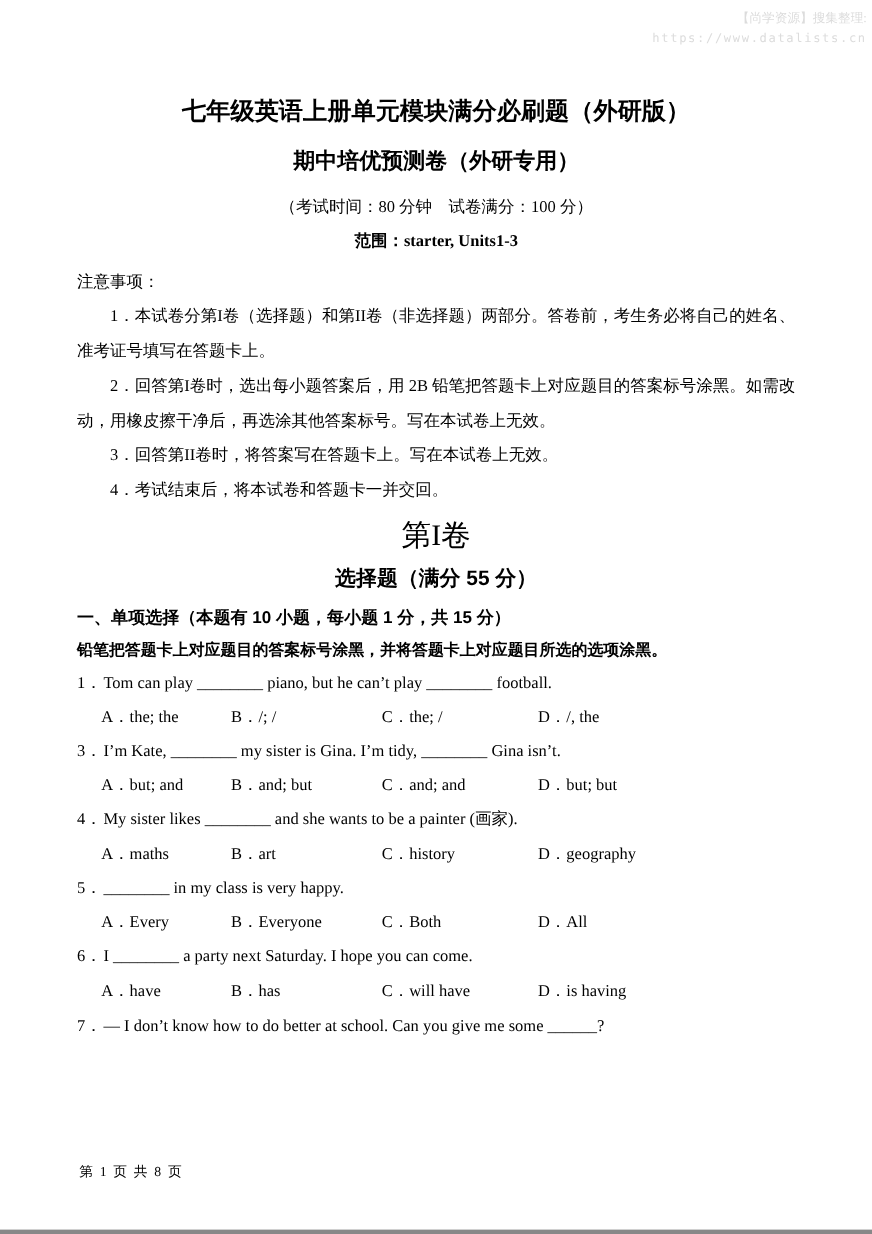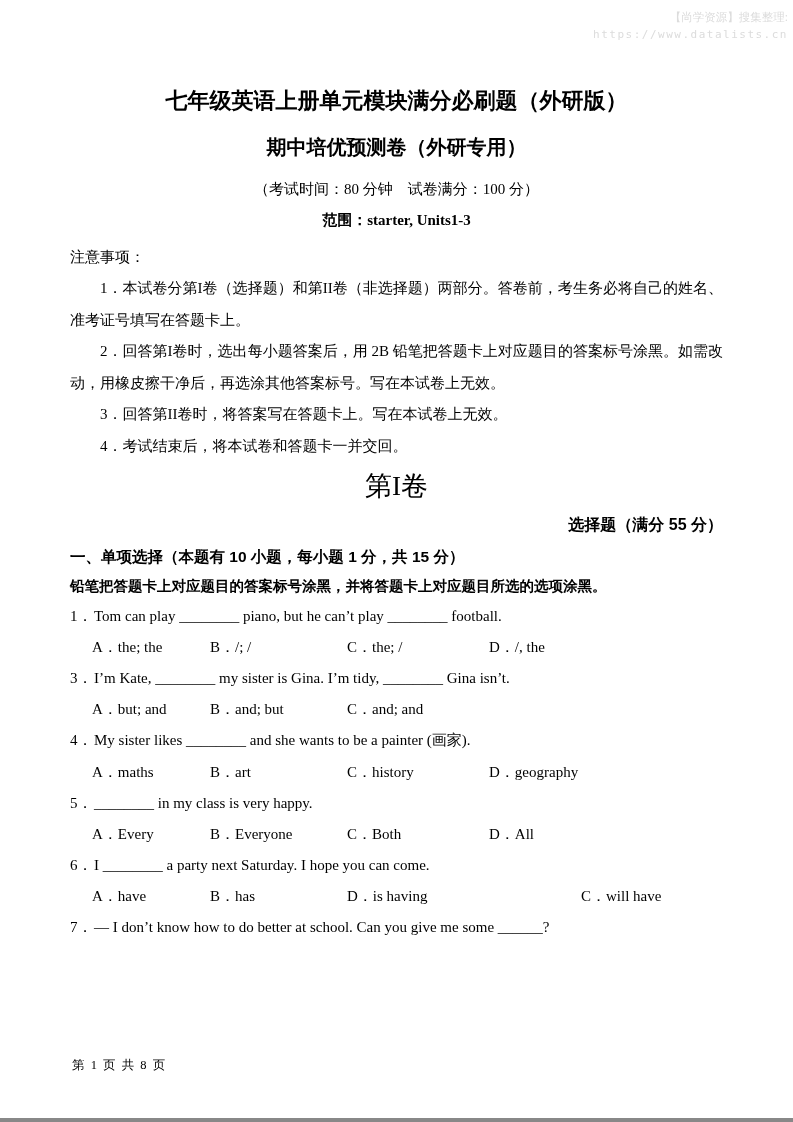--- a/index.html
+++ b/index.html
@@ -41,21 +41,21 @@
   .scope{margin:7px 0 0 0;text-align:center;font-size:15px;line-height:1.6;}
   .scope .scope-label{font-family:"Liberation Sans","DejaVu Sans",sans-serif;font-weight:bold;}
   .scope .scope-value{font-weight:bold;}
   
   .notice{margin-top:10px;}
   .notice-heading{margin:0;line-height:2.1;}
   .notice-item{margin:0;text-indent:2em;text-align:justify;line-height:2.1;}
   
   .volume-title{margin:6px 0 0 0;text-align:center;font-size:27px;font-weight:normal;line-height:1.4;}
   .section-subtitle{
-    margin:5px 0 0 0;text-align:right;font-size:16px;
+    margin:5px 0 0 0;text-align:center;font-size:19px;
     font-family:"Liberation Sans","DejaVu Sans",sans-serif;font-weight:bold;line-height:1.7;
   }
   .part-title{
     margin:4px 0 0 0;font-size:15.5px;
     font-family:"Liberation Sans","DejaVu Sans",sans-serif;font-weight:bold;line-height:1.9;
   }
   .part-instruction{
     margin:0;font-size:14.5px;
     font-family:"Liberation Sans","DejaVu Sans",sans-serif;font-weight:bold;line-height:2.0;
   }
@@ -121,20 +121,21 @@
         </div>
   </div>
 
 
   <div class="question">
     <p class="q-line"><span class="q-num">3．</span><span>I’m Kate, ________ my sister is Gina. I’m tidy, ________ Gina isn’t.</span></p>
     <div class="option-row">
           <span class="opt c0">A．but; and</span>
           <span class="opt c1">B．and; but</span>
           <span class="opt c2">C．and; and</span>
+          <span class="opt c3">D．but; but</span>
         </div>
   </div>
 
   <div class="question">
     <p class="q-line"><span class="q-num">4．</span><span>My sister likes ________ and she wants to be a painter (画家).</span></p>
     <div class="option-row">
           <span class="opt c0">A．maths</span>
           <span class="opt c1">B．art</span>
           <span class="opt c2">C．history</span>
           <span class="opt c3">D．geography</span>
@@ -149,22 +150,22 @@
           <span class="opt c2">C．Both</span>
           <span class="opt c3">D．All</span>
         </div>
   </div>
 
   <div class="question">
     <p class="q-line"><span class="q-num">6．</span><span>I ________ a party next Saturday. I hope you can come.</span></p>
     <div class="option-row">
           <span class="opt c0">A．have</span>
           <span class="opt c1">B．has</span>
+          <span class="opt c2">C．will have</span>
           <span class="opt c3">D．is having</span>
-          <span class="opt c2">C．will have</span>
         </div>
   </div>
 
   <div class="question">
     <p class="q-line"><span class="q-num">7．</span><span>— I don’t know how to do better at school. Can you give me some ______?</span></p>
 
   </div>
 </div>
 
   <div class="footer">第 1 页 共 8 页</div>

